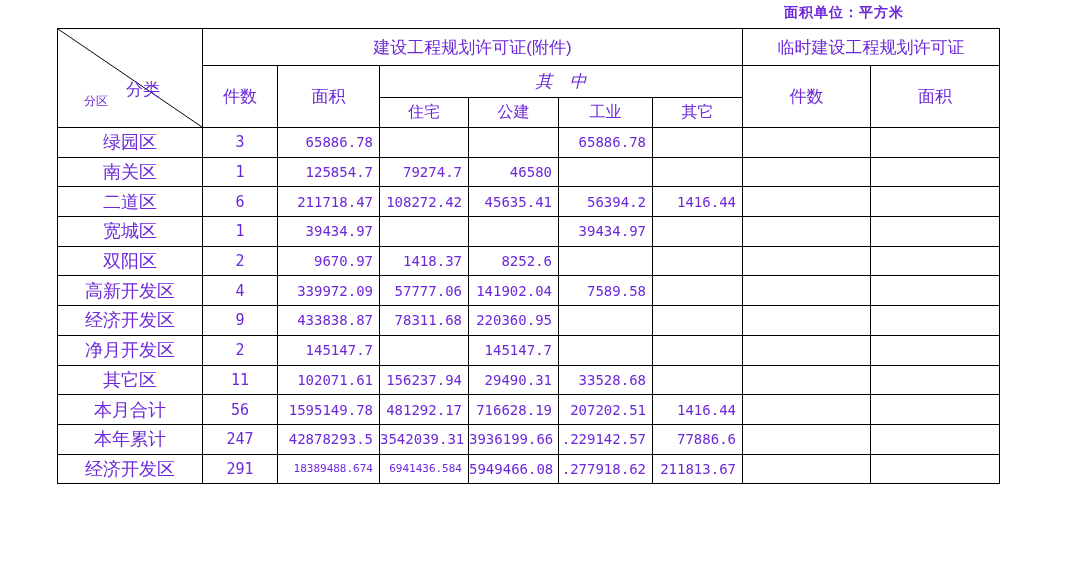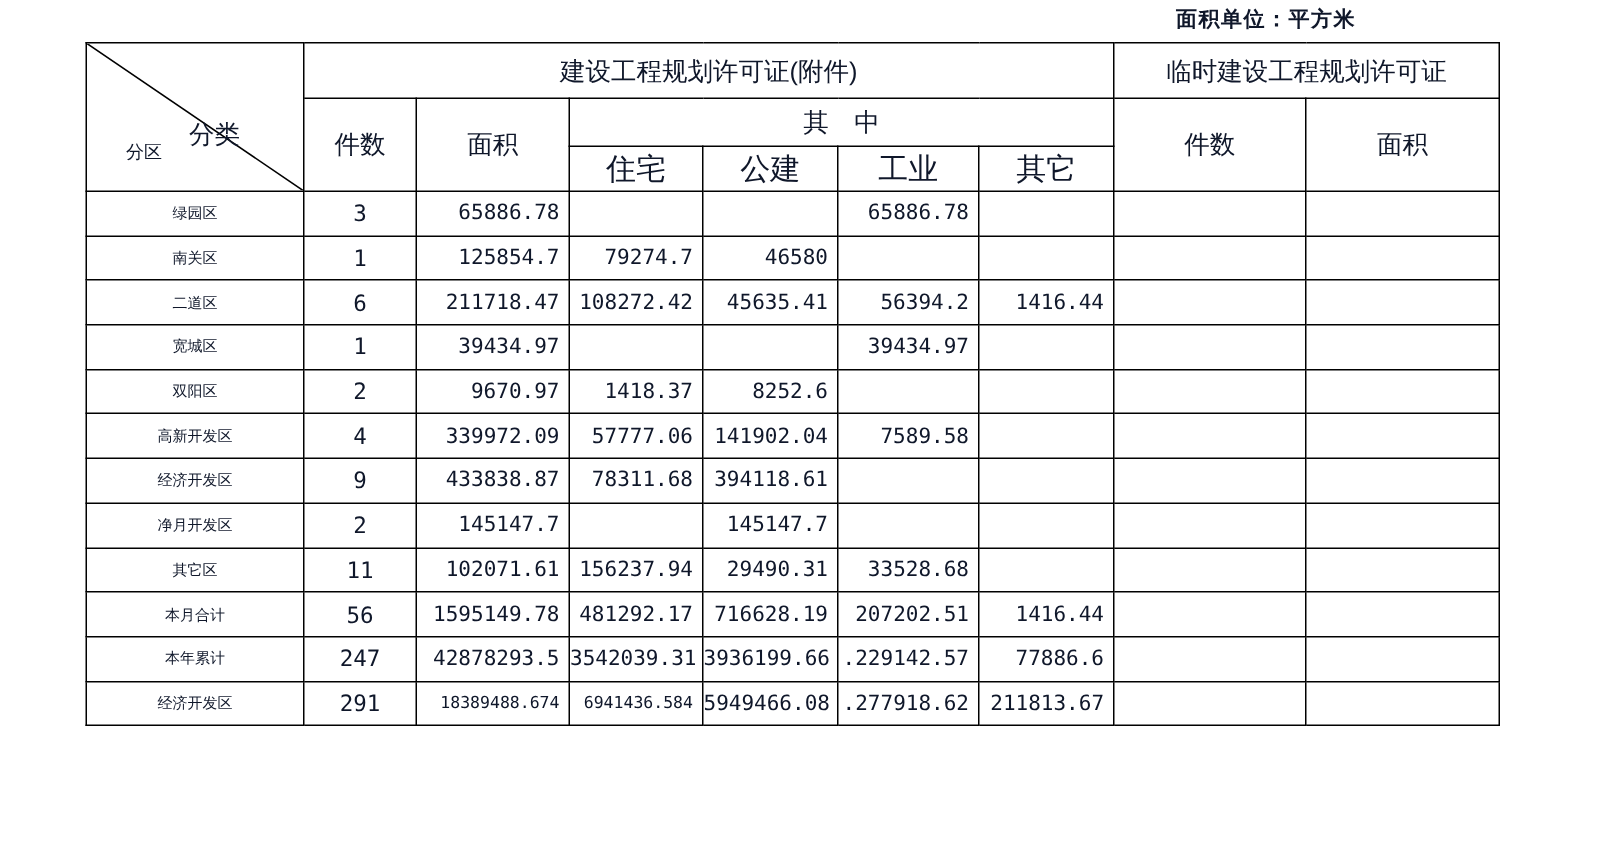--- a/index.html
+++ b/index.html
@@ -4,21 +4,21 @@
 <style>
   * { margin: 0; padding: 0; box-sizing: border-box; }
   html, body { background: #fff; }
   .screen {
     position: relative;
     width: 1079px;
     height: 568px;
     background: #ffffff;
     overflow: hidden;
     font-family: "Liberation Sans", sans-serif;
-    color: #0f172a;
+    color: #6d28d9;
   }
   .unit-label {
     position: absolute;
     left: 784px;
     top: 4px;
     font-size: 14px;
     font-weight: bold;
     letter-spacing: 1px;
     white-space: nowrap;
   }
@@ -30,40 +30,40 @@
     border-collapse: collapse;
     table-layout: fixed;
   }
   table.report th, table.report td {
     border: 1px solid #000;
     font-weight: normal;
     overflow: hidden;
     white-space: nowrap;
   }
   thead th { font-size: 17px; text-align: center; }
-  th.sub-col { font-size: 20px; }
+  th.sub-col { font-size: 16px; }
   tr.h1 { height: 37px; }
   tr.h2 { height: 32px; }
   tr.h3 { height: 30px; }
   tbody tr { height: 29.7px; }
-  td.c-district { text-align: center; font-size: 10px; }
+  td.c-district { text-align: center; font-size: 18px; }
   td.c-count { text-align: center; font-size: 15px; font-family: "DejaVu Sans Mono", monospace; }
   td.c-num {
     text-align: right;
     padding-right: 6px;
     font-size: 14px;
     font-family: "DejaVu Sans Mono", monospace;
   }
   td.c-num.small-num { font-size: 11px; }
   
   th.corner { position: relative; padding: 0; }
   th.corner svg { position: absolute; left: 0; top: 0; width: 100%; height: 100%; display: block; }
   .corner-top { position: absolute; left: 68px; top: 17px; font-size: 17px; margin-top: 32px; }
   .corner-bottom { position: absolute; left: 26px; top: 64px; font-size: 12px; }
-  th.among { letter-spacing: 0; }
+  th.among { letter-spacing: 0; font-style: italic; }
 </style>
 </head>
 <body>
 
 <div class="screen">
 
   <div class="unit-label">面积单位：平方米</div>
 
   <table class="report">
     <colgroup>
@@ -168,21 +168,21 @@
           <td class="c-num">7589.58</td>
           <td class="c-num"></td>
           <td class="c-count"></td>
           <td class="c-num"></td>
         </tr>
         <tr>
           <td class="c-district">经济开发区</td>
           <td class="c-count">9</td>
           <td class="c-num">433838.87</td>
           <td class="c-num">78311.68</td>
-          <td class="c-num">394118.61</td>
+          <td class="c-num">220360.95</td>
           <td class="c-num"></td>
           <td class="c-num"></td>
           <td class="c-count"></td>
           <td class="c-num"></td>
         </tr>
         <tr>
           <td class="c-district">净月开发区</td>
           <td class="c-count">2</td>
           <td class="c-num">145147.7</td>
           <td class="c-num"></td>

